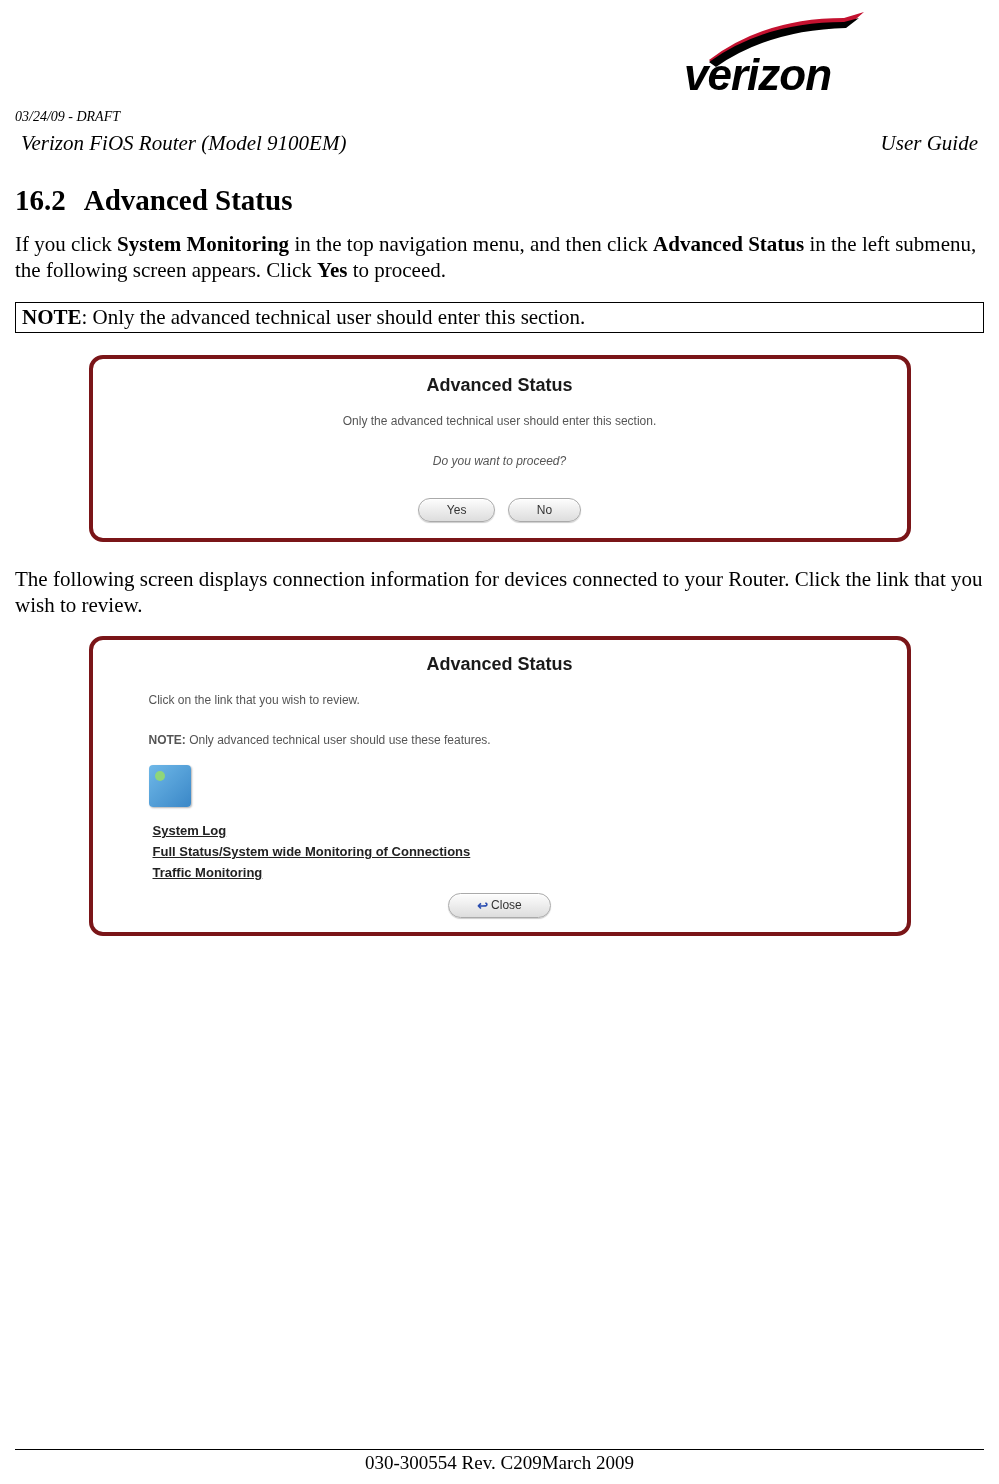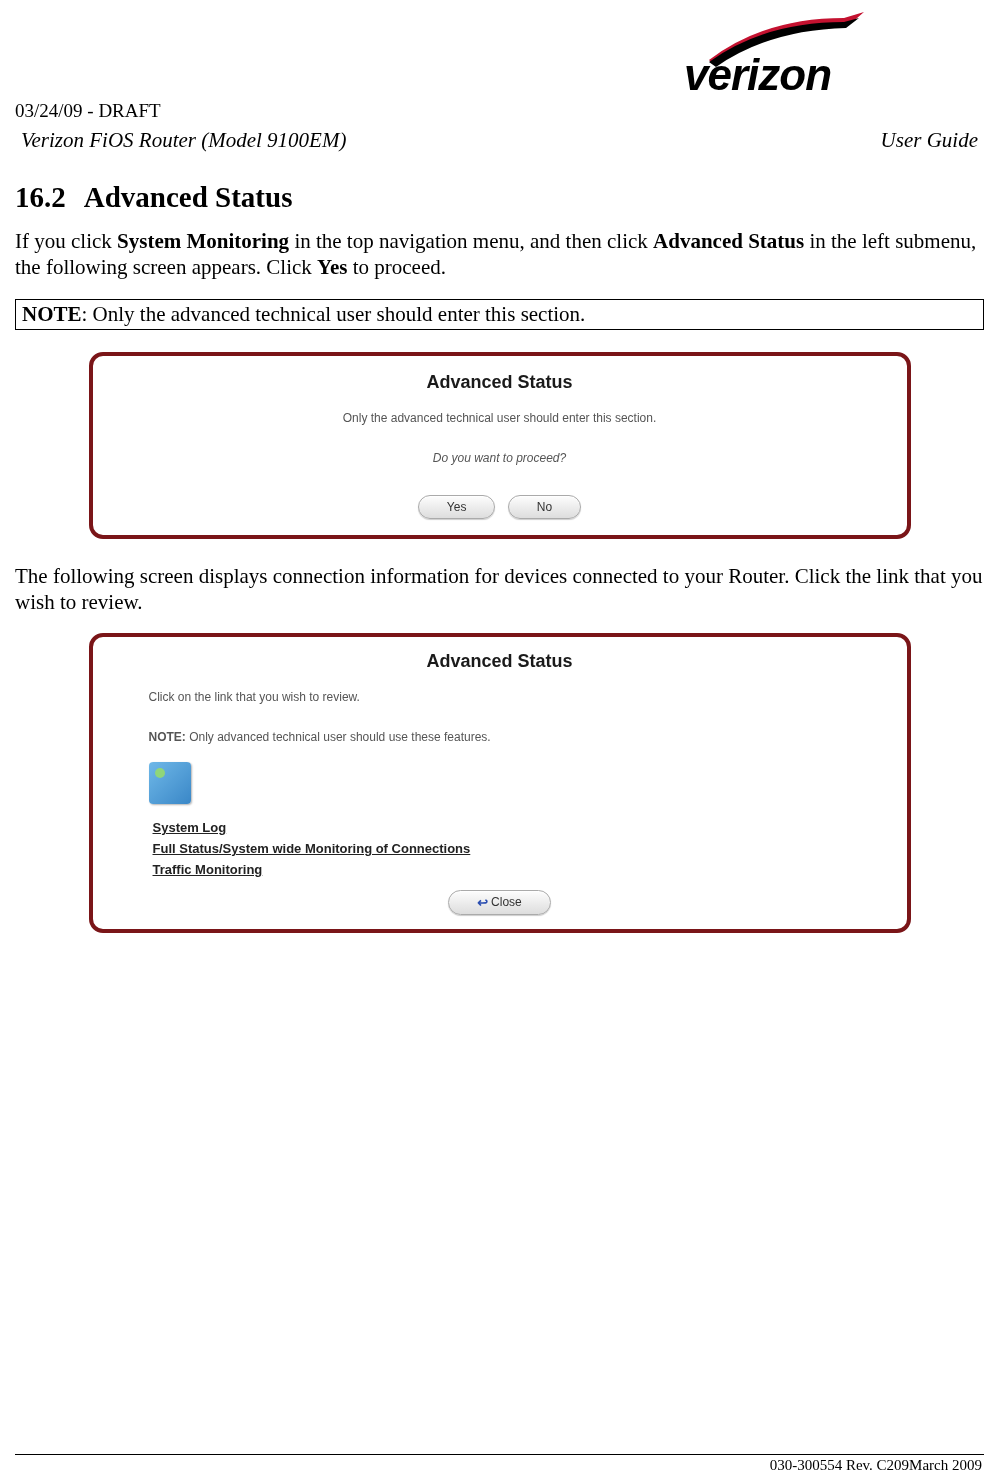--- a/index.html
+++ b/index.html
@@ -38,22 +38,23 @@
       bottom: 0;
       left: 0;
       font-family: Arial, Helvetica, sans-serif;
       font-weight: bold;
       font-size: 44px;
       font-style: italic;
       letter-spacing: -1px;
       color: #000;
     }
     .draft-line {
-      font-size: 19px;
-      margin-top: 0;
+      font-size: 14px;
+      margin-top: 9px;
+      font-style: italic;
     }
     .title-row {
       display: flex;
       justify-content: space-between;
       font-style: italic;
       font-size: 21px;
       margin-top: 6px;
       padding: 0 6px;
     }
     h2.section {
@@ -166,22 +167,22 @@
       color: #2a4db0;
       font-weight: bold;
       font-size: 13px;
       margin-right: 3px;
       vertical-align: middle;
     }
     .content-grow { flex: 1; }
     .footer-divider { border-top: 1px solid #000; margin-top: 10px; }
     .footer {
       display: flex;
-      justify-content: flex-end;
-      font-size: 15px;
+      justify-content: center;
+      font-size: 19px;
       padding: 2px 2px 0 2px;
     }
   </style>
 </head>
 <body>
 
 <div class="page">
   <div class="logo-wrap">
     <div class="logo">
       <svg class="logo-swoosh" viewBox="0 0 170 60">

